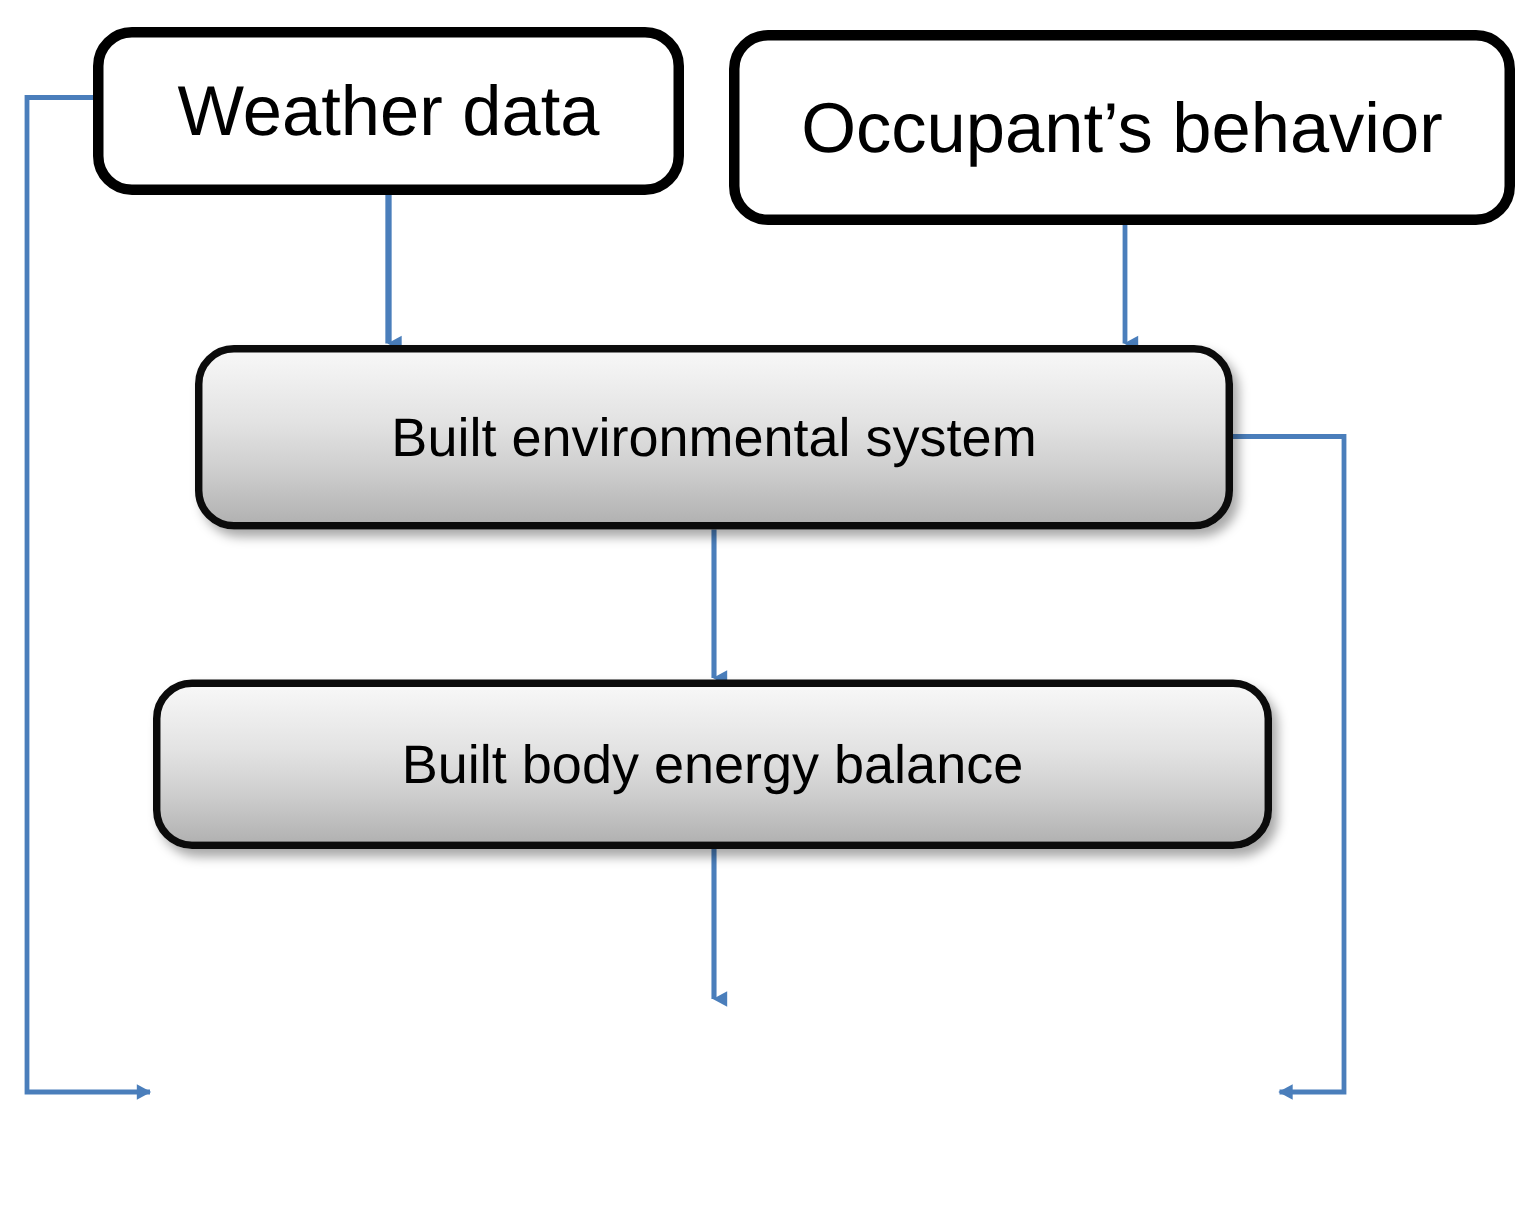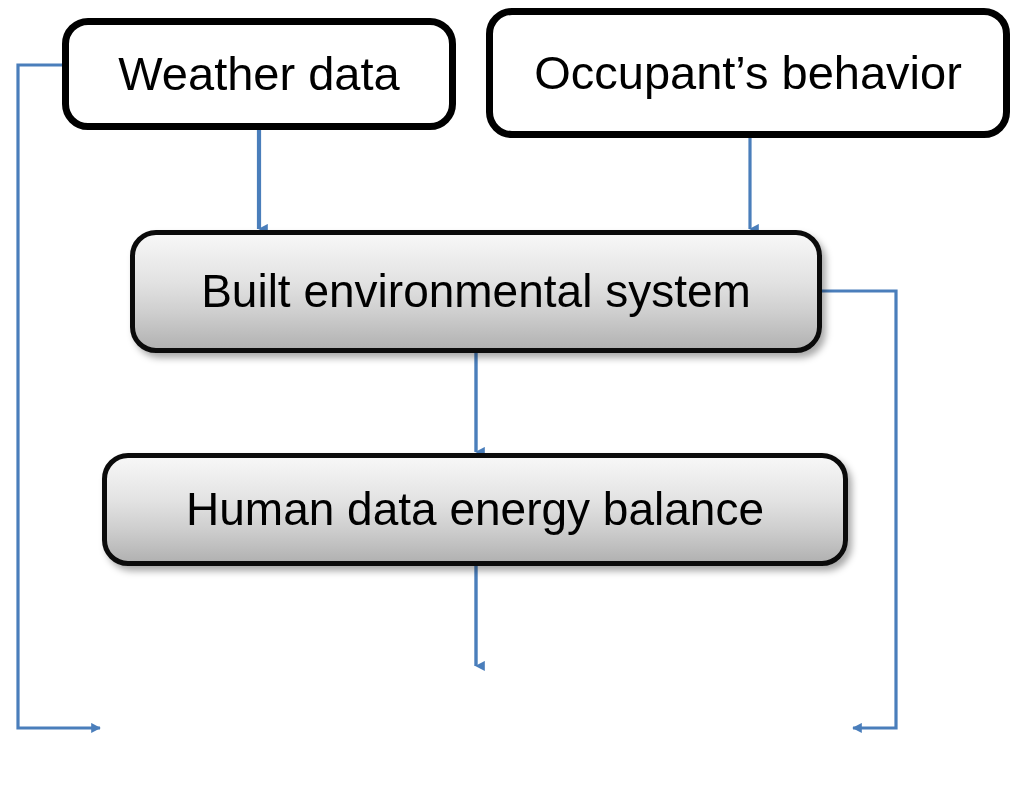--- a/index.html
+++ b/index.html
@@ -49,32 +49,32 @@
     background: linear-gradient(to bottom,
         #f7f7f7 0%,
         #f0f0f0 14%,
         #e2e2e2 42%,
         #cfcfcf 68%,
         #bdbdbd 88%,
         #b2b2b2 100%);
     border: 5px solid #0b0b0b;
     border-radius: 26px;
     z-index: 3;
-    font-size: 46px;
+    font-size: 36px;
     box-shadow: 4px 5px 7px rgba(0, 0, 0, 0.34);
   }
   .node-label {
     display: block;
     pointer-events: none;
     text-align: center;
   }
 
   
   #node-weather-data      { left: 62px;  top: 18px;  width: 394px; height: 112px; }
-  #node-occupant-behavior { left: 486px; top: 8px;   width: 524px; height: 130px; }
+  #node-occupant-behavior { left: 486px; top: 20px;   width: 524px; height: 130px; }
   #node-built-env-system  { left: 130px; top: 230px; width: 692px; height: 123px; }
   #node-energy-balance    { left: 102px; top: 453px; width: 746px; height: 113px; }
   #node-exergy-balance    { left: 103px; top: 667px; width: 747px; height: 133px; }
 </style>
 </head>
 <body>
 
 <div id="diagram-canvas">
 
   <svg id="connector-layer" viewBox="0 0 1024 809" width="1024" height="809" xmlns="http://www.w3.org/2000/svg">
@@ -109,17 +109,17 @@
 
   <div class="node node-input" id="node-occupant-behavior">
     <span class="node-label">Occupant’s behavior</span>
   </div>
 
   <div class="node node-process" id="node-built-env-system">
     <span class="node-label">Built environmental system</span>
   </div>
 
   <div class="node node-process" id="node-energy-balance">
-    <span class="node-label">Human data energy balance</span>
+    <span class="node-label">Built body energy balance</span>
   </div>
 
 
 </div>
 
 </body></html>

